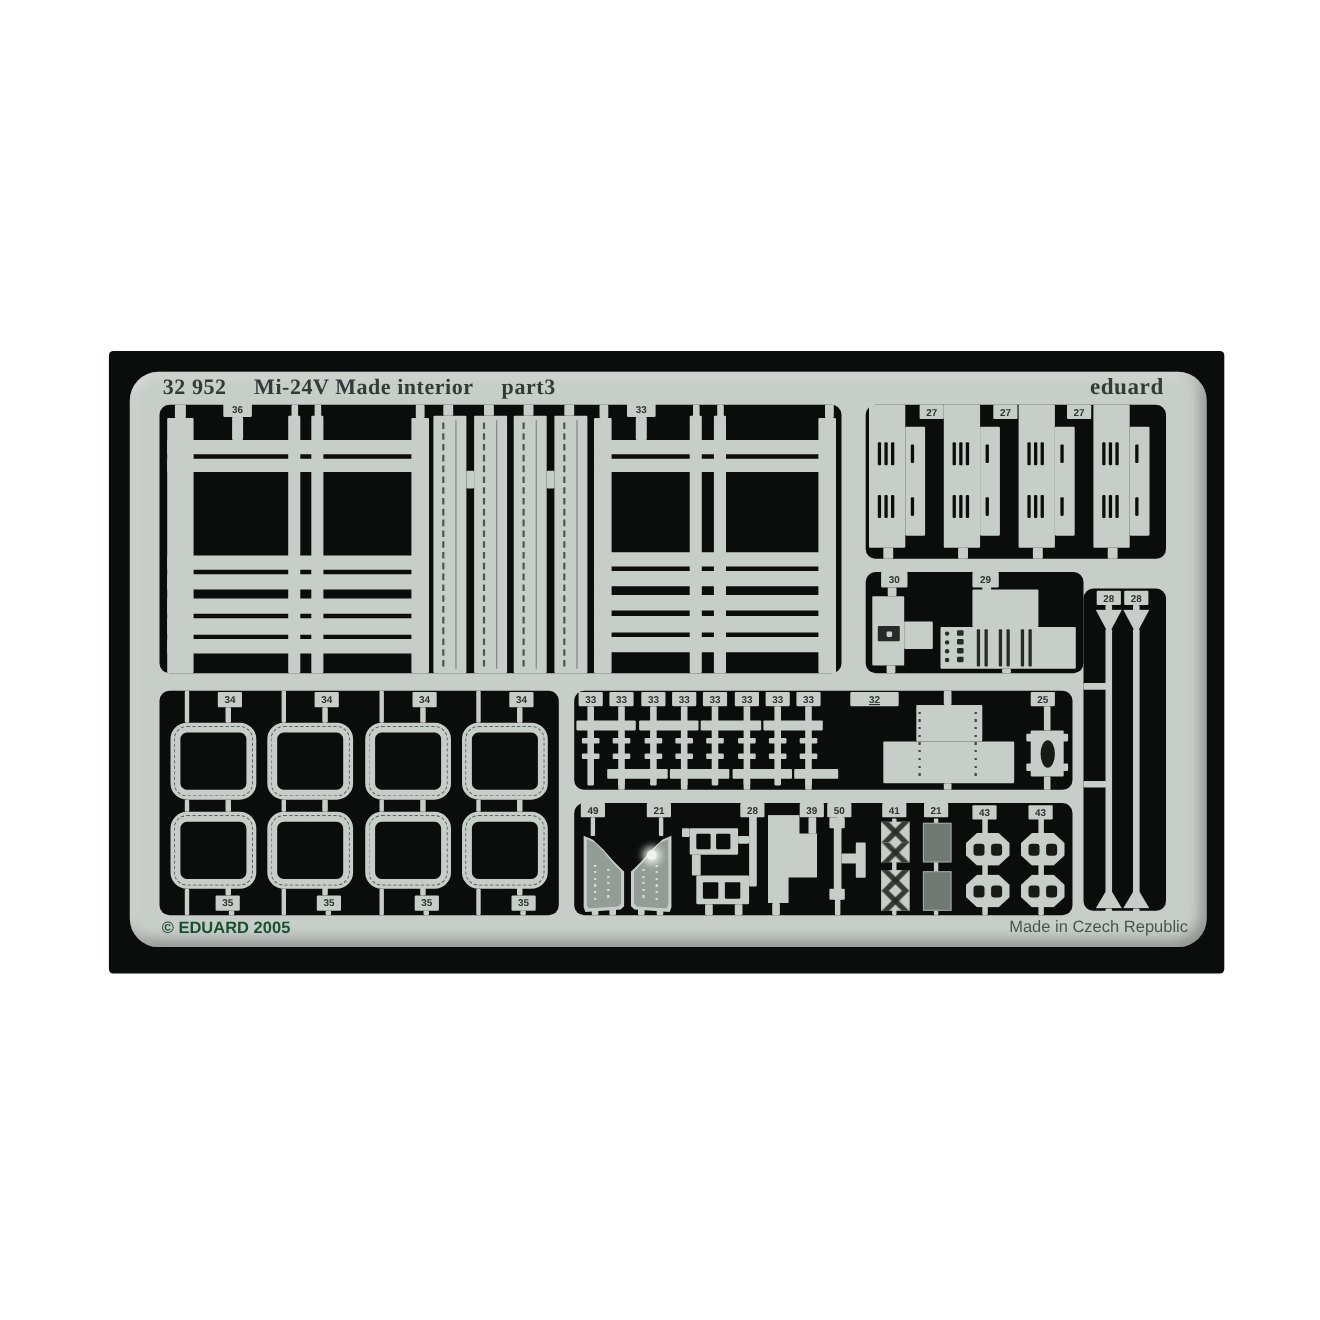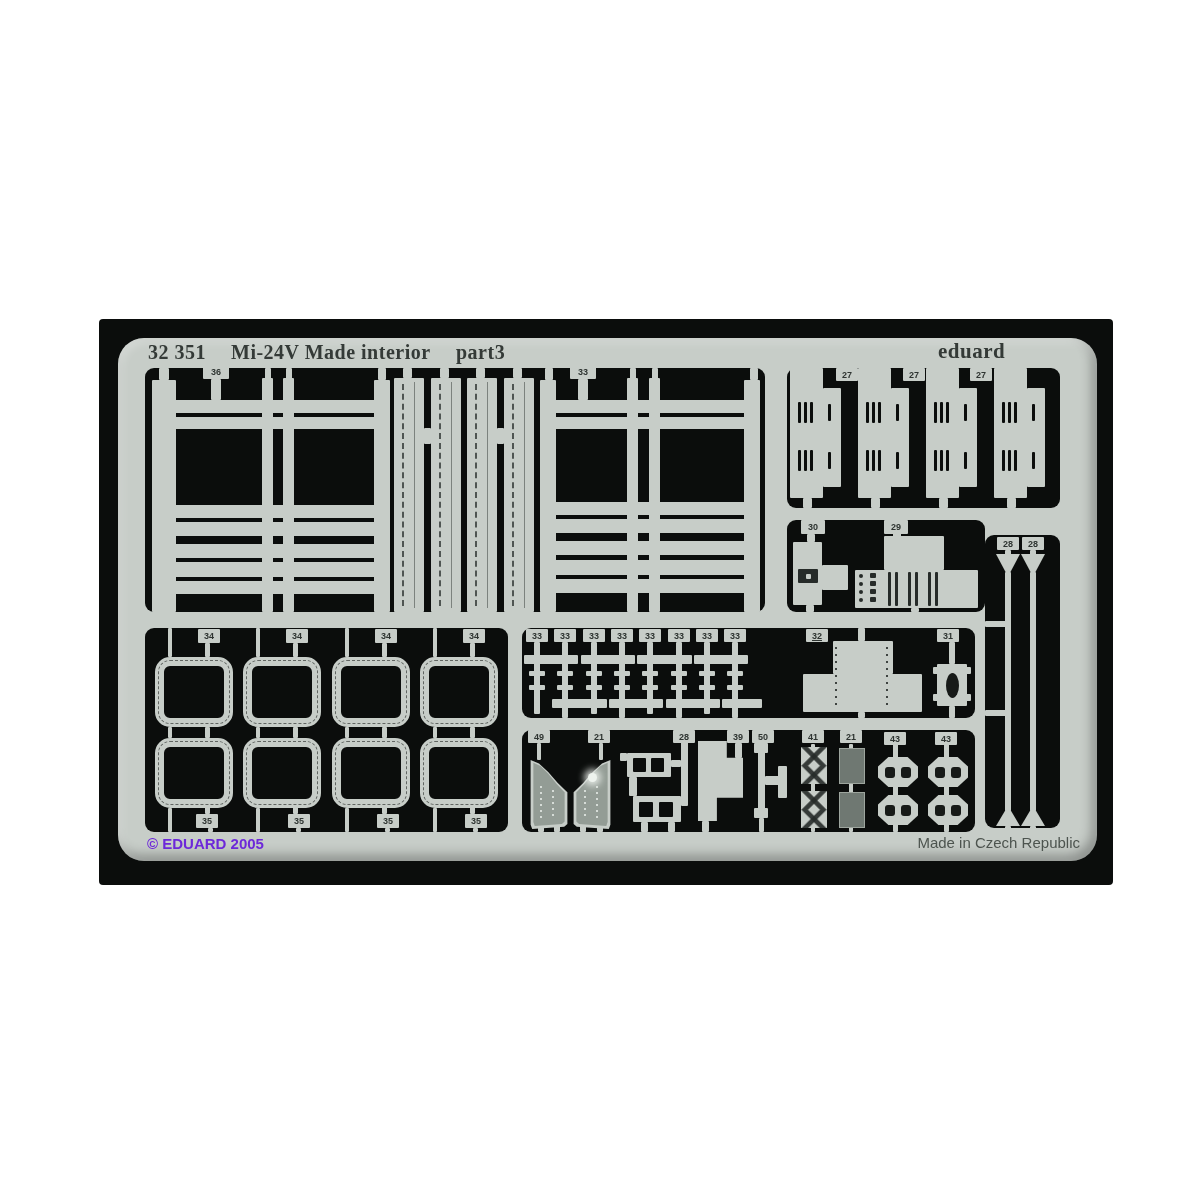--- a/index.html
+++ b/index.html
@@ -33,34 +33,34 @@
   .p39{background:var(--metal);clip-path:polygon(0 0,64% 0,64% 21%,100% 21%,100% 71%,42% 71%,42% 100%,0 100%);}
   .vdots{background-image:repeating-linear-gradient(to bottom,#d6dcd7 0 2px,transparent 2px 6px);}
   .vdd{background-image:repeating-linear-gradient(to bottom,rgba(38,43,41,.85) 0 2px,transparent 2px 7px);}
   .dashline{position:absolute;left:8px;top:6px;height:222px;width:0;border-left:2px dashed rgba(33,39,36,.72);}
   .thinline{position:absolute;left:20px;top:4px;height:226px;width:0;border-left:1px solid rgba(33,39,36,.45);}
   .oval{background:#171a18;border-radius:50%;}
   .star{background:#eef3ee;border-radius:50%;box-shadow:0 0 7px 4px rgba(238,243,238,.85);}
   .lightdot{background:var(--metal);border-radius:1px;}
   .t{color:var(--text);font:bold 20px "Liberation Serif",serif;letter-spacing:.5px;z-index:5;white-space:nowrap;}
   .brand{font:bold 21px "Liberation Serif",serif;}
-  .copy{font:bold 15px "Liberation Sans",sans-serif;color:#6d28d9;}
+  .copy{font:bold 15px "Liberation Sans",sans-serif;color:#14532d;}
   .made{font:15px "Liberation Sans",sans-serif;color:var(--made);}
 </style>
 </head>
 <body>
 
 <div id="art">
   <div class="bf" style="left:99px;top:319px;width:1014px;height:566px;"></div>
   <div class="sheet" style="left:118px;top:338px;width:979px;height:523px;"></div>
 
-  <div class="t" style="left:148px;top:341px;">32 351</div>
+  <div class="t" style="left:148px;top:341px;">32 952</div>
   <div class="t" style="left:231px;top:341px;">Mi-24V Made interior</div>
   <div class="t" style="left:456px;top:341px;">part3</div>
-  <div class="t brand" style="left:938px;top:339px;width:120px;">eduard</div>
+  <div class="t brand" style="left:938px;top:339px;width:120px;text-align:right;">eduard</div>
 
   <div class="copy" style="left:147px;top:835px;z-index:5;">© EDUARD 2005</div>
   <div class="made" style="left:840px;top:834px;width:240px;text-align:right;z-index:5;">Made in Czech Republic</div>
 
   <div id="gen" style="left:0;top:0;width:1200px;height:1200px;">
       <div class="k pk" style="left: 145px; top: 368px; width: 620px; height: 244px;"></div>
       <div class="k pk" style="left: 787px; top: 368px; width: 273px; height: 140px;"></div>
       <div class="k pk" style="left: 787px; top: 520px; width: 198px; height: 92px;"></div>
       <div class="k pk" style="left: 985px; top: 535px; width: 75px; height: 293px;"></div>
       <div class="k pk" style="left: 522px; top: 628px; width: 453px; height: 90px;"></div>
@@ -371,22 +371,22 @@
       </div>
       <div class="label" style="left: 203px; top: 364px; width: 26px; height: 15px;">36</div>
       <div class="label" style="left: 570px; top: 364px; width: 26px; height: 15px;">33</div>
       <div class="label" style="left: 836px; top: 368px; width: 22px; height: 13px;">27</div>
       <div class="label" style="left: 903px; top: 368px; width: 22px; height: 13px;">27</div>
       <div class="label" style="left: 970px; top: 368px; width: 22px; height: 13px;">27</div>
       <div class="label" style="left: 997px; top: 537px; width: 22px; height: 13px;">28</div>
       <div class="label" style="left: 1022px; top: 537px; width: 22px; height: 13px;">28</div>
       <div class="label" style="left: 801px; top: 520px; width: 24px; height: 14px;">30</div>
       <div class="label" style="left: 884px; top: 520px; width: 24px; height: 14px;">29</div>
-      <div class="label" style="left: 806px; top: 629px; width: 22px; height: 13px; text-decoration: underline;">32</div>
-      <div class="label" style="left: 937px; top: 629px; width: 22px; height: 13px;">31</div>
+      <div class="label" style="left: 773px; top: 629px; width: 44px; height: 13px; text-decoration: underline;">32</div>
+      <div class="label" style="left: 937px; top: 629px; width: 22px; height: 13px;">25</div>
       <div class="label" style="left: 526px; top: 629px; width: 22px; height: 13px;">33</div>
       <div class="label" style="left: 554px; top: 629px; width: 22px; height: 13px;">33</div>
       <div class="label" style="left: 583px; top: 629px; width: 22px; height: 13px;">33</div>
       <div class="label" style="left: 611px; top: 629px; width: 22px; height: 13px;">33</div>
       <div class="label" style="left: 639px; top: 629px; width: 22px; height: 13px;">33</div>
       <div class="label" style="left: 668px; top: 629px; width: 22px; height: 13px;">33</div>
       <div class="label" style="left: 696px; top: 629px; width: 22px; height: 13px;">33</div>
       <div class="label" style="left: 724px; top: 629px; width: 22px; height: 13px;">33</div>
       <div class="label" style="left: 198px; top: 629px; width: 22px; height: 14px;">34</div>
       <div class="label" style="left: 286px; top: 629px; width: 22px; height: 14px;">34</div>

